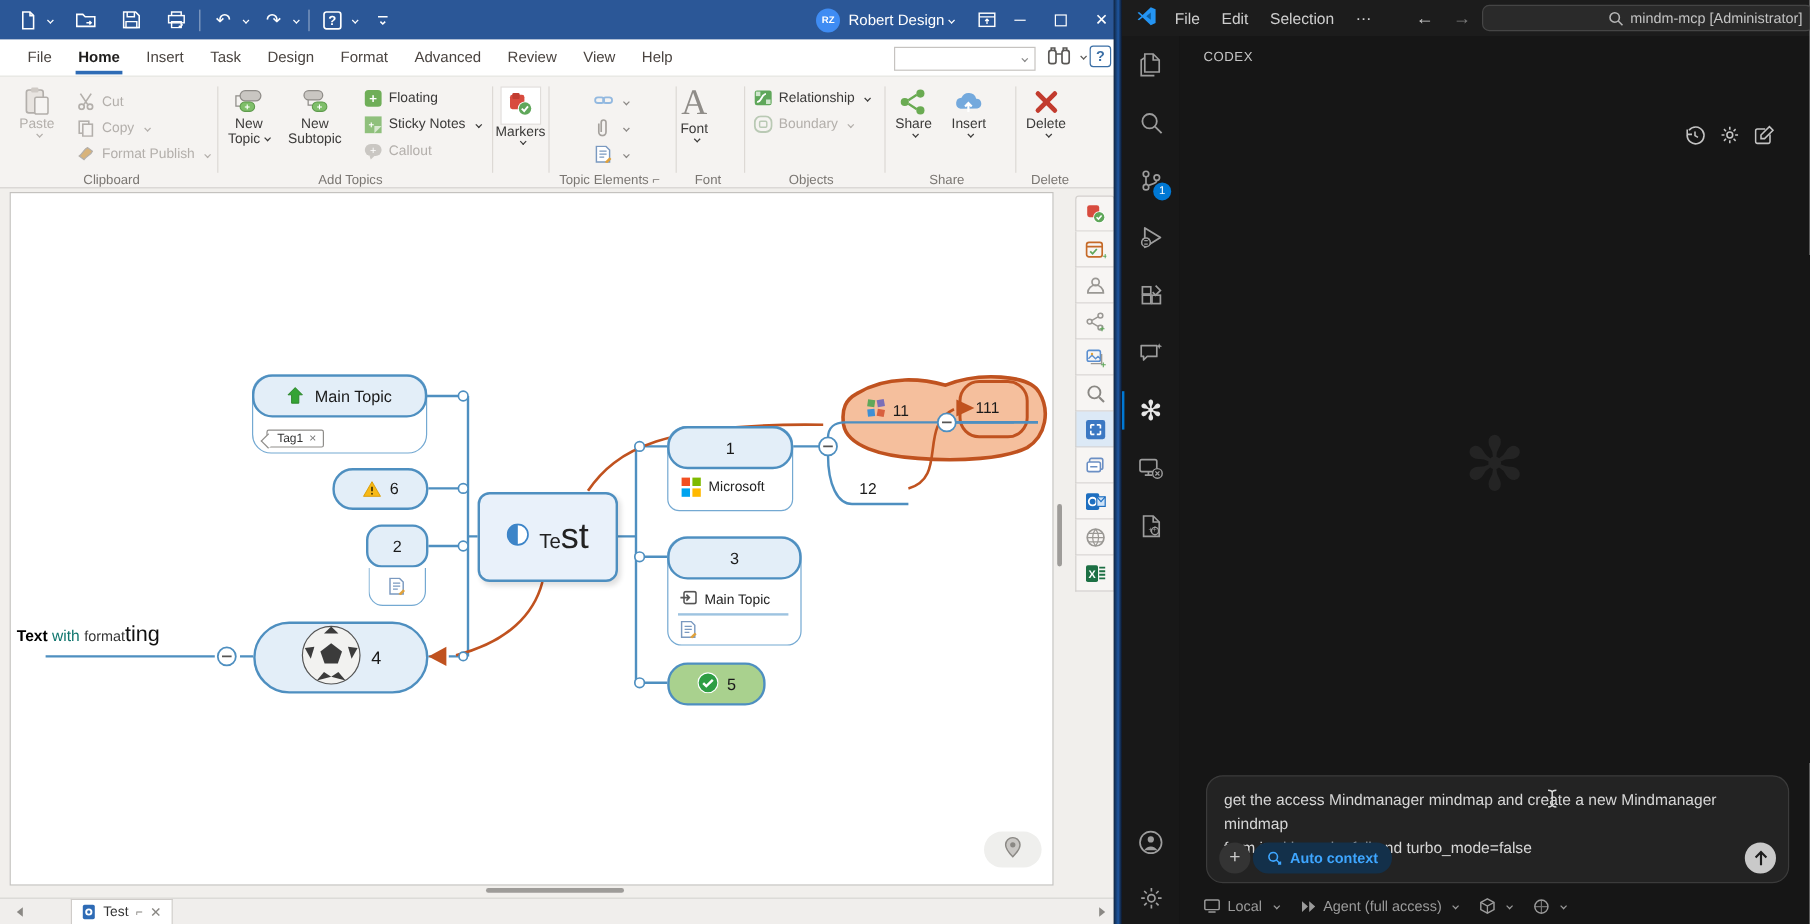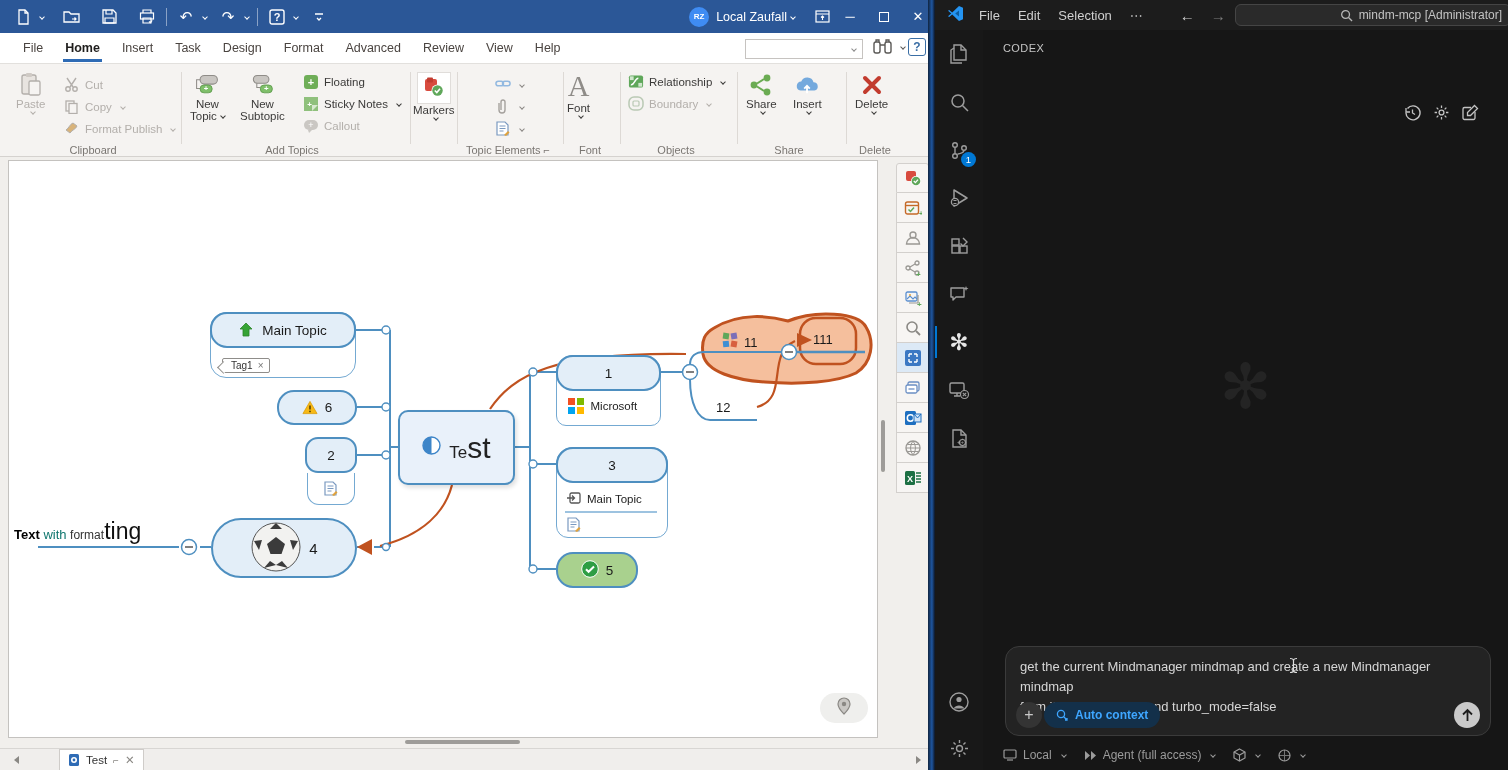--- a/index.html
+++ b/index.html
@@ -122,21 +122,21 @@
           </span>
         <span class="chev sm"></span>
         <span class="qa-ic" style="margin-left:8px">
             <svg width="12" height="12" viewBox="0 0 12 12">
               <path d="M2 3h8M4 7l2 2 2-2" fill="none" stroke="#fff" stroke-width="1.3"></path>
             </svg>
           </span>
       </div>
       <div class="flex" style="position:absolute;right:0;height:49px">
         <span class="avatar">RZ</span>
-        <span style="font-size:12.5px;margin-left:7px">Local Zaufall</span>
+        <span style="font-size:12.5px;margin-left:7px">Robert Design</span>
         <span class="chev sm"></span>
         <span class="qa-ic" style="margin-left:16px">
             <svg width="15" height="13" viewBox="0 0 15 13">
               <rect x="1" y="1" width="13" height="11" fill="none" stroke="#fff" stroke-width="1.2"></rect>
               <path d="M1 4h13M7.5 10V6M6 7.5 7.5 6 9 7.5" fill="none" stroke="#fff" stroke-width="1.1"></path>
             </svg>
           </span>
         <span class="win-btn">─</span>
         <span class="win-btn">
             <span style="display:inline-block;width:10px;height:10px;border:1.3px solid #fff"></span>
@@ -538,21 +538,21 @@
 
     <div class="topic" style="left:556px;top:552px;width:82px;height:36px;background:#a9d18e">
       <span><svg width="18" height="18" viewBox="0 0 18 18">
             <circle cx="9" cy="9" r="8.3" fill="#2e9e44" stroke="#fff" stroke-width="1"></circle>
             <path d="M5 9.2l2.6 2.6L13 6.5" fill="none" stroke="#fff" stroke-width="2"></path>
           </svg></span>
       <span>5</span>
     </div>
 
     <div class="abs" style="left:14px;top:518px;white-space:nowrap">
-      <span style="font-weight:bold;font-size:13px;color:#000">Text</span><span style="font-size:13px;color:#0f766e"> with </span><span style="font-size:12px;color:#333">format</span><span style="font-size:23px;color:#111">ting</span>
+      <span style="font-weight:bold;font-size:13px;color:#000">Text</span><span style="font-size:13px;color:#0f766e"> with </span><span style="font-size:12px;color:#333">format</span><span style="font-size:18px;color:#111">ting</span>
     </div>
 
     <div class="abs" style="left:820px;top:693px;width:48px;height:30px;border-radius:15px;background:#efefed;display:flex;align-items:center;justify-content:center">
       <span><svg width="14" height="18" viewBox="0 0 14 18">
             <path d="M7 1a6 6 0 0 1 6 6c0 4-6 10-6 10S1 11 1 7a6 6 0 0 1 6-6z" fill="#c9c7c4" stroke="#8a8884" stroke-width="1.2"></path>
             <circle cx="7" cy="7" r="2.2" fill="#8a8884"></circle>
           </svg></span>
     </div>
 
     <div class="abs" style="left:881px;top:420px;width:4px;height:52px;background:#9e9c99;border-radius:2px"></div>
@@ -779,21 +779,21 @@
       <span class="hdr-ic" style="right:28px">
           <svg width="17" height="17" viewBox="0 0 17 17">
             <path d="M13 8v6a1.5 1.5 0 0 1-1.5 1.5h-9A1.5 1.5 0 0 1 1 14V5a1.5 1.5 0 0 1 1.5-1.5H9" fill="none" stroke="currentColor" stroke-width="1.3"></path>
             <path d="M12.5 1.5 15.5 4.5 8.5 11.5H5.5V8.5z" fill="none" stroke="currentColor" stroke-width="1.3"></path>
           </svg>
         </span>
 
       <div class="watermark">✻</div>
 
       <div class="prompt">
-        <div>get the current Mindmanager mindmap and create a new Mindmanager mindmap</div>
+        <div>get the access Mindmanager mindmap and create a new Mindmanager mindmap</div>
         <div>from it with mode=full and turbo_mode=false</div>
         <span class="caret-ibeam" style="left:282px;top:10px"><svg width="11" height="17" viewBox="0 0 11 17">
               <path d="M2 1.5c2 0 3.5.7 3.5 2v10c0 1.3-1.5 2-3.5 2M9 1.5c-2 0-3.5.7-3.5 2v10c0 1.3 1.5 2 3.5 2" fill="none" stroke="#dcdcdc" stroke-width="1.2"></path>
             </svg></span>
         <div class="roundbtn" style="left:10px;bottom:7px;background:#343434;color:#c9c9c9;font-size:16px">+</div>
         <div class="pill">
           <svg width="13" height="13" viewBox="0 0 13 13">
               <circle cx="5" cy="5" r="3.6" fill="none" stroke="#3ea6ff" stroke-width="1.3"></circle>
               <path d="M7.5 7.5 11 11M9 11h2v-2" fill="none" stroke="#3ea6ff" stroke-width="1.3"></path>
             </svg>

